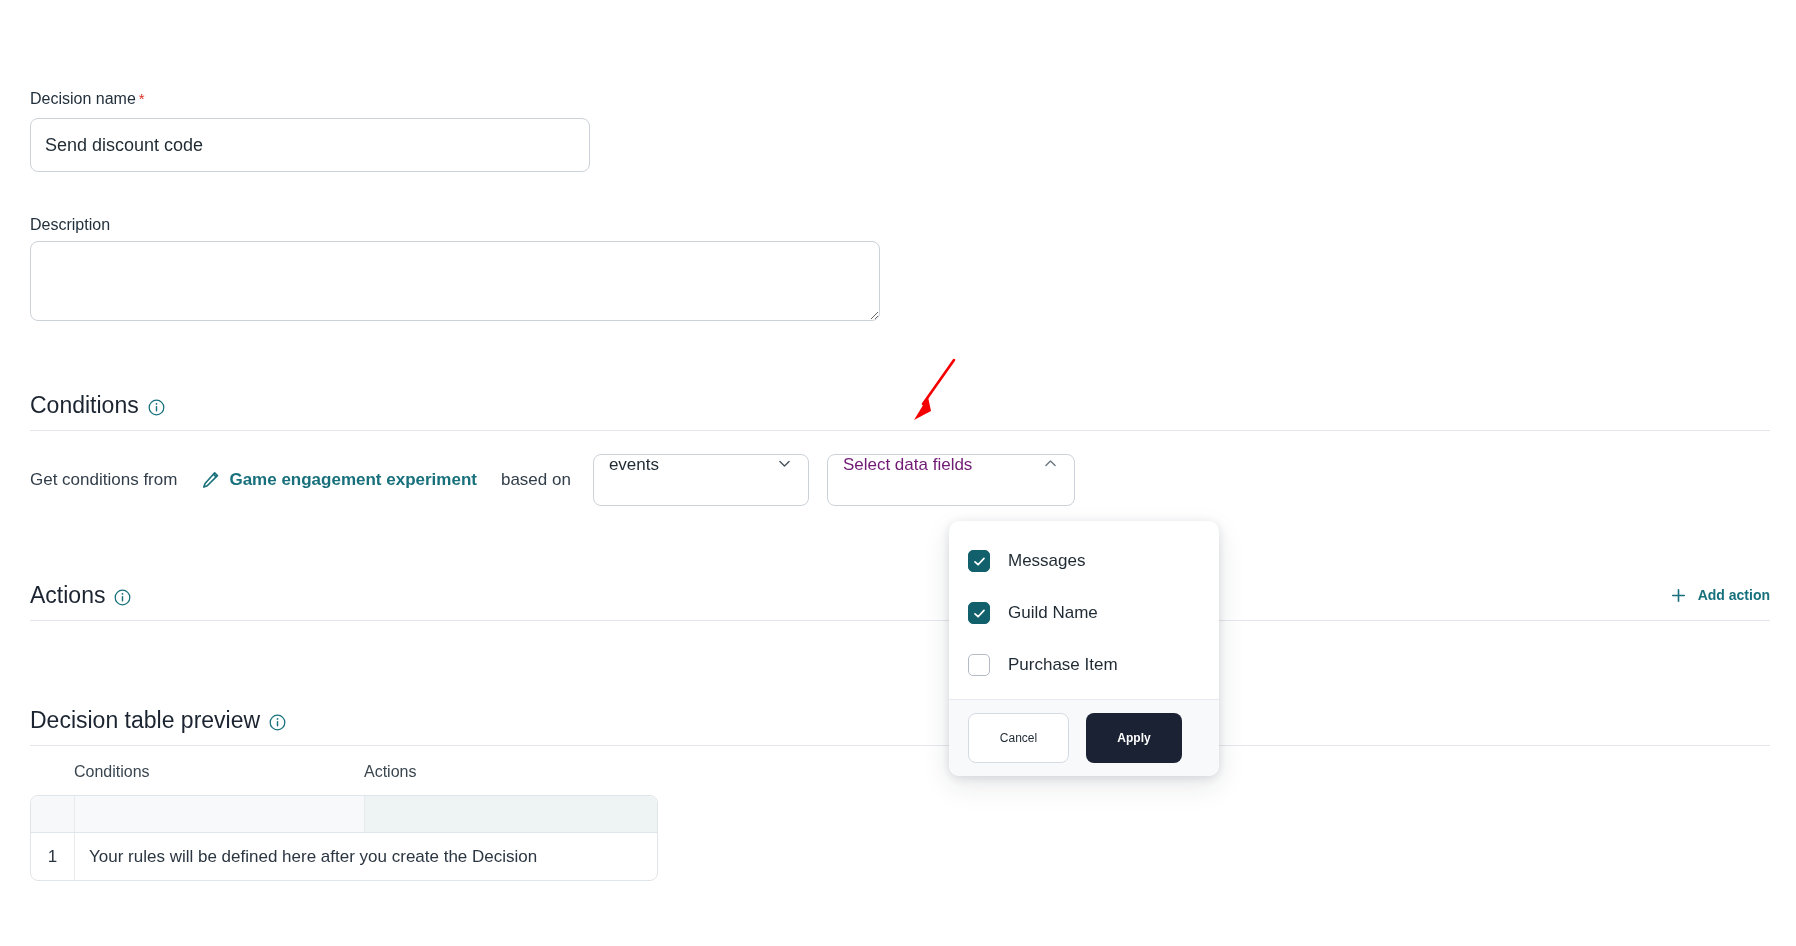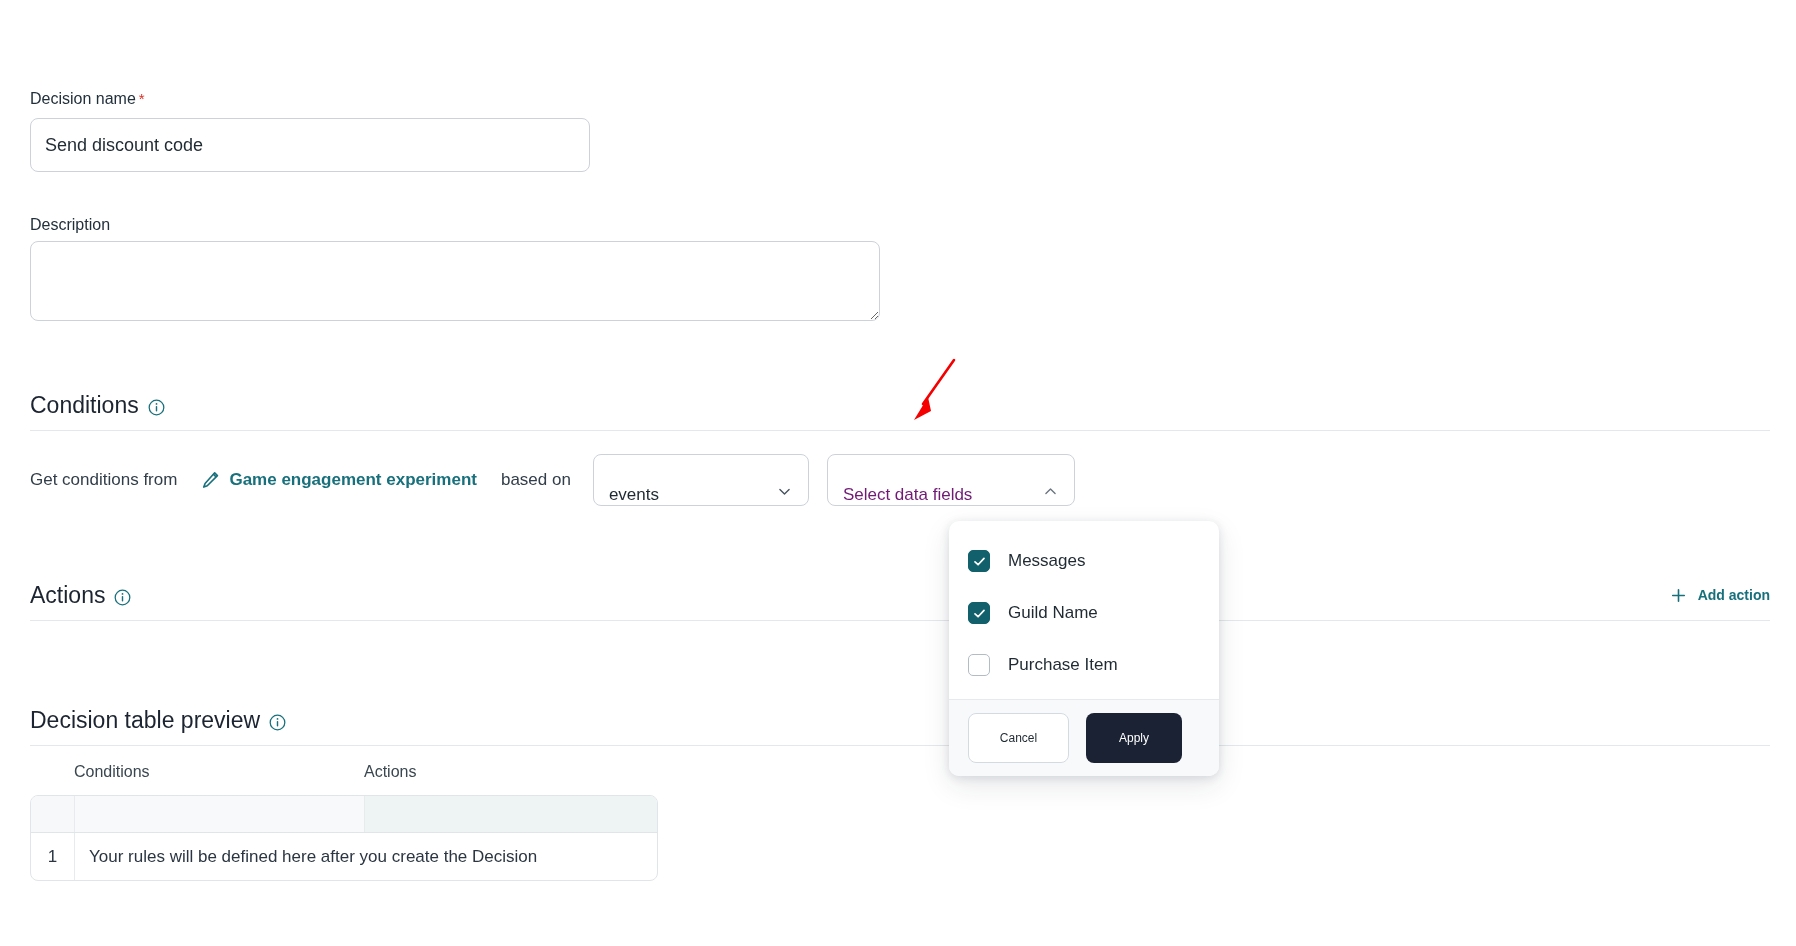--- a/index.html
+++ b/index.html
@@ -125,21 +125,21 @@
     color: #17707c;
     font-size: 17px;
     font-weight: 700;
     white-space: nowrap;
     cursor: pointer;
   }
   .pencil-icon { width: 19px; height: 19px; display: block; }
 
   .select-box {
     display: flex;
-    align-items: flex-end;
+    align-items: flex-start;
     justify-content: space-between;
     border: 1px solid #ccd2d9;
     border-radius: 8px;
     background: #fff;
     height: 52px;
     padding: 0 15px;
     font-size: 17px;
     color: #1f2a33;
     cursor: pointer;
     user-select: none;
@@ -249,21 +249,21 @@
   .btn-cancel {
     background: #ffffff;
     border: 1px solid #d4dae1;
     color: #1f2a33;
     width: 101px;
   }
   .btn-apply {
     background: #1b2234;
     color: #ffffff;
     width: 96px;
-    font-weight: 400;
+    font-weight: 700;
   }
 
   
   .annot-arrow {
     position: absolute;
     left: 906px; top: 356px;
     width: 60px; height: 70px;
     z-index: 60;
     pointer-events: none;
   }

